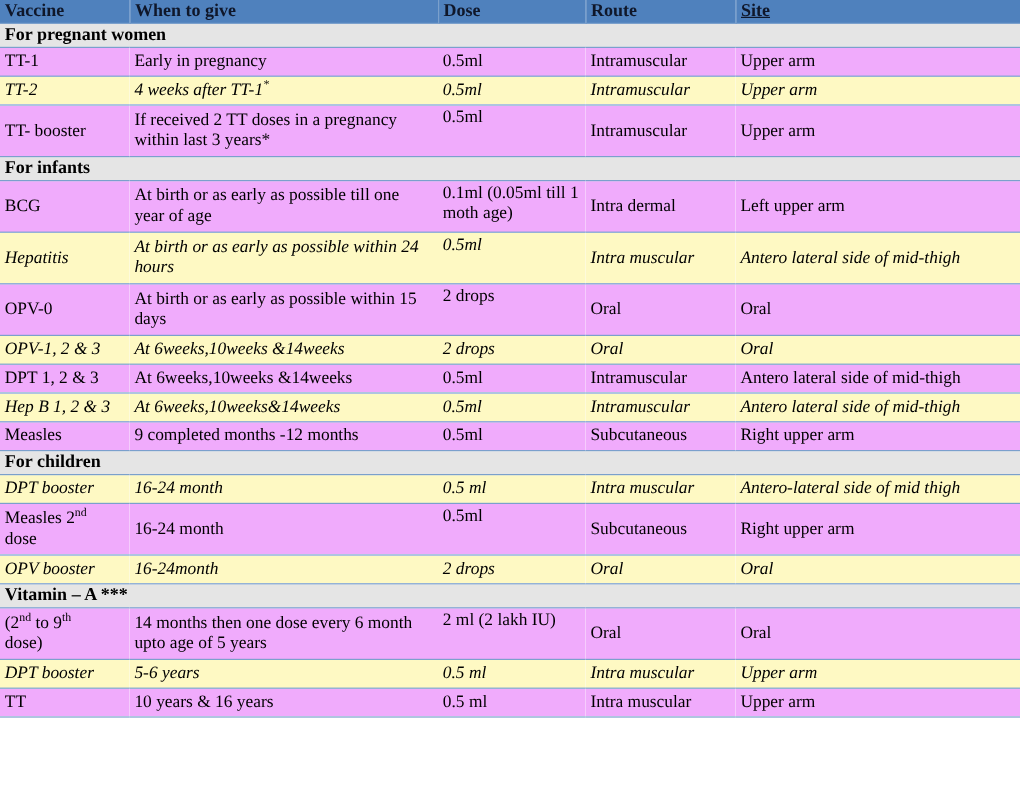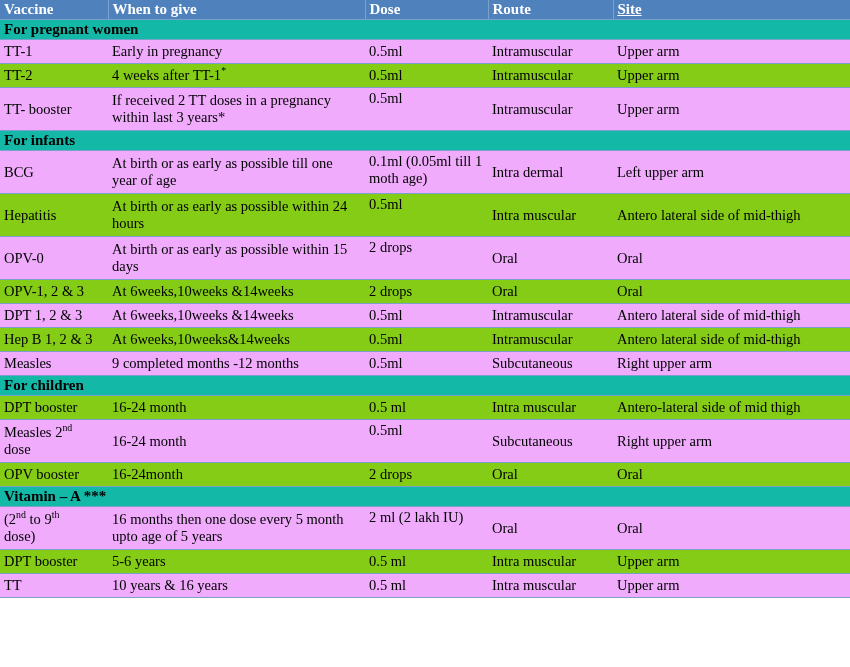--- a/index.html
+++ b/index.html
@@ -25,21 +25,21 @@
 
   
   col.c-vaccine { width: 108px; }
   col.c-when    { width: 257px; }
   col.c-dose    { width: 123px; }
   col.c-route   { width: 125px; }
   col.c-site    { width: 237px; }
 
   thead th {
     background: #4F81BD;
-    color: #ffffff;
+    color: #0f172a;
     font-weight: bold;
     text-align: left;
     font-size: 15px;
     padding: 1px 4px 2px 4px;
     height: 18px;
     line-height: 16px;
     vertical-align: middle;
     border-right: 1px solid #7BA0CC;
     box-sizing: border-box;
   }
@@ -50,25 +50,25 @@
     vertical-align: middle;
     line-height: 17px;
     border-top: 1px solid #7BA0CC;
     border-bottom: 1px solid #7BA0CC;
     box-sizing: border-box;
     overflow: hidden;
     white-space: nowrap;
   }
   tbody td.wrap { white-space: normal; }
 
-  tr.band td { background: #84cc16; }
+  tr.band td { background: #fef9c3; font-style: italic; }
   tr.plain td { background: #f0abfc; }
 
   tr.section td {
-    background: #14b8a6;
+    background: #e5e5e5;
     font-weight: bold;
     font-size: 15px;
     padding: 1px 4px;
     line-height: 17px;
     height: 20px;
   }
 
   td.topalign { vertical-align: top; padding-top: 2px; }
 
   sup { font-size: 0.68em; vertical-align: super; line-height: 0; }
@@ -200,21 +200,21 @@
         <td>Oral</td>
       </tr>
       <tr class="section">
         <td colspan="5">Vitamin – A ***</td>
       </tr>
       <tr class="plain">
         <td class="wrap tall2">
           <div>(2<sup>nd</sup> to 9<sup>th</sup></div>
           <div>dose)</div>
         </td>
-        <td class="wrap tall2">16 months then one dose every 5 month upto age of 5 years</td>
+        <td class="wrap tall2">14 months then one dose every 6 month upto age of 5 years</td>
         <td class="wrap tall2 topalign">2 ml (2 lakh IU)</td>
         <td class="wrap tall2">Oral</td>
         <td class="wrap tall2">Oral</td>
       </tr>
       <tr class="band">
         <td>DPT booster</td>
         <td>5-6 years</td>
         <td>0.5 ml</td>
         <td>Intra muscular</td>
         <td>Upper arm</td>

